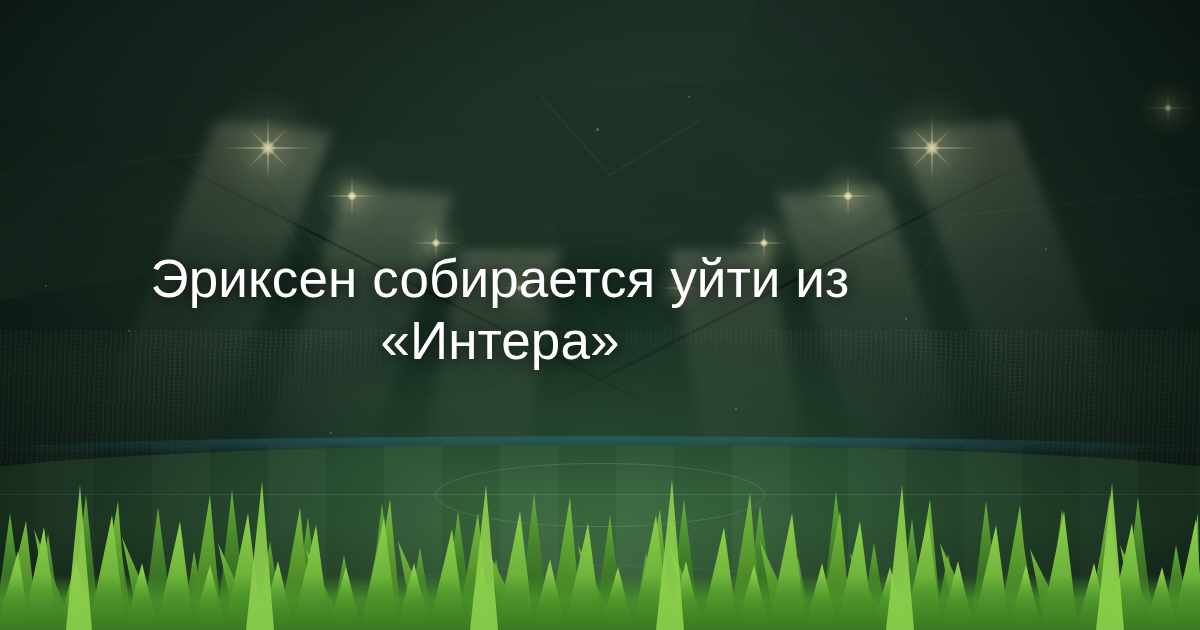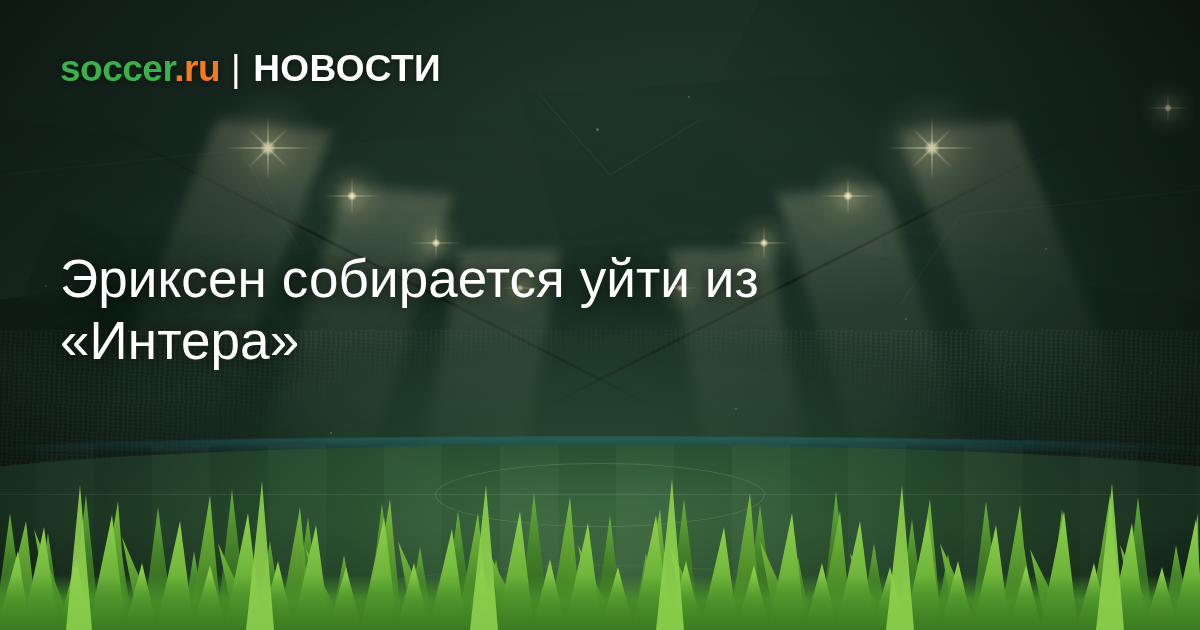--- a/index.html
+++ b/index.html
@@ -126,20 +126,21 @@
   #logo .sep    { color:#ffffff; font-weight:400; margin:0 13px 0 11px; }
   #logo .news   { color:#ffffff; letter-spacing:.4px; }
 
   #headline {
     position:absolute; left:60px; top:248px;
     width:880px;
     color:#ffffff;
     font-size:53px; font-weight:400; line-height:1.17;
     letter-spacing:.1px;
     text-shadow:0 2px 14px rgba(0,0,0,.60), 0 0 40px rgba(0,0,0,.35);
+    text-align:center;
   }
 </style>
 </head>
 <body>
 
 <div id="card">
 
   <div class="layer" id="sky"></div>
 
   <svg class="layer" id="facets" viewBox="0 0 1200 630" preserveAspectRatio="none">
@@ -396,19 +397,16 @@
     <g fill="#8fd14d" opacity=".9">
       <path d="M66 175 L80 30 L92 175 Z"></path>
       <path d="M246 175 L262 26 L274 175 Z"></path>
       <path d="M470 175 L486 30 L498 175 Z"></path>
       <path d="M656 175 L672 24 L684 175 Z"></path>
       <path d="M886 175 L902 30 L914 175 Z"></path>
       <path d="M1096 175 L1112 28 L1124 175 Z"></path>
     </g>
   </svg>
 
-  <div id="logo">
-    <span class="soccer">soccer</span><span class="dotru">.ru</span><span class="sep">|</span><span class="news">НОВОСТИ</span>
-  </div>
 
   <h1 id="headline">Эриксен собирается уйти из «Интера»</h1>
 
 </div>
 
 </body></html>

